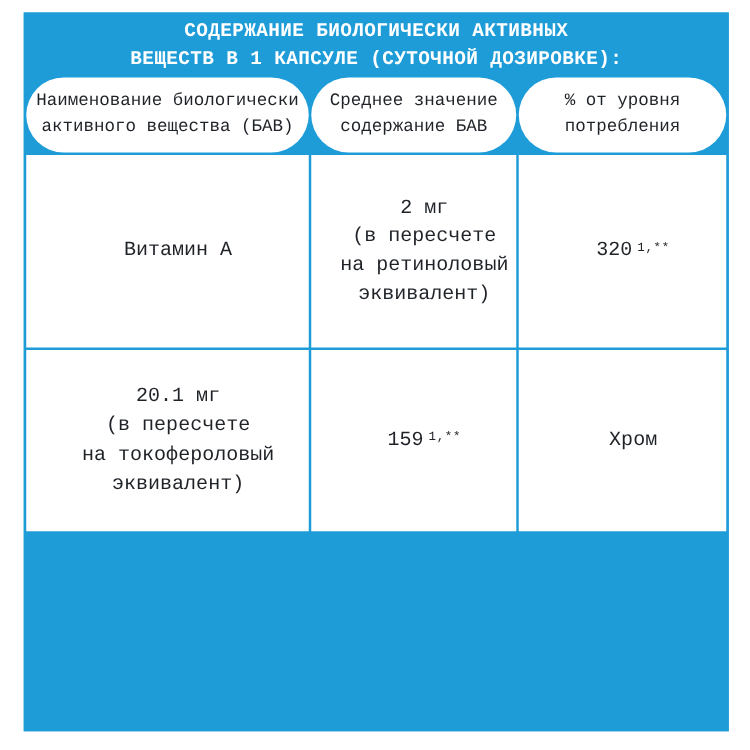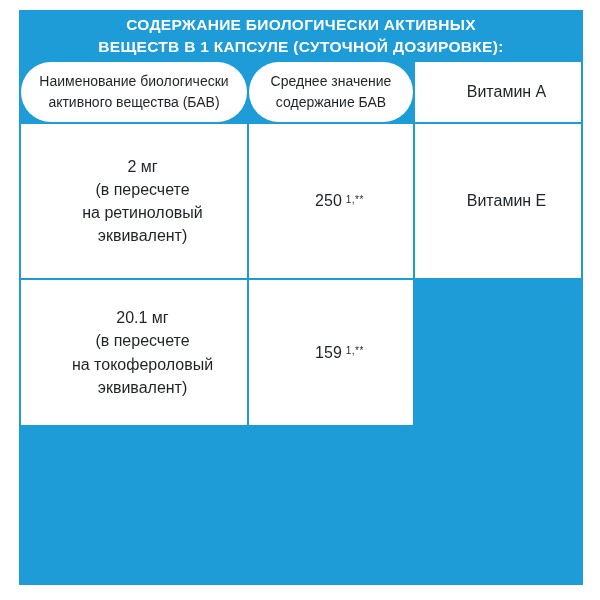--- a/index.html
+++ b/index.html
@@ -9,20 +9,21 @@
     height: 600px;
     background: #ffffff;
     font-family: "Liberation Sans", sans-serif;
     color: #1f2328;
     overflow: hidden;
   }
   .page {
     position: relative;
     width: 528px;
     height: 600px;
+    font-family: Liberation Mono, monospace;
   }
   .tbl {
     position: absolute;
     left: 19px;
     top: 10px;
     box-sizing: border-box;
     width: 564px;
     height: 575px;
     border: 2px solid #1e9cd8;
     background: #1e9cd8; 
@@ -75,34 +76,36 @@
 <div class="page">
   <div class="tbl">
 
     <div class="cell title">СОДЕРЖАНИЕ БИОЛОГИЧЕСКИ АКТИВНЫХ
 ВЕЩЕСТВ В 1 КАПСУЛЕ (СУТОЧНОЙ ДОЗИРОВКЕ):</div>
 
     <div class="cell th">Наименование биологически
 активного вещества (БАВ)</div>
     <div class="cell th">Среднее значение
 содержание БАВ</div>
+    <div class="cell th">% от уровня
+потребления</div>
 
     <div class="cell name">Витамин А</div>
     <div class="cell val">2 мг
 (в пересчете
 на ретиноловый
 эквивалент)</div>
     <div class="cell pct">
-      <span>250</span><sup>1,**</sup>
+      <span>320</span><sup>1,**</sup>
     </div>
 
-    <div class="cell name">Витамин Е</div>
     <div class="cell val">20.1 мг
 (в пересчете
 на токофероловый
 эквивалент)</div>
     <div class="cell pct">
       <span>159</span><sup>1,**</sup>
     </div>
 
+    <div class="cell name">Хром</div>
 
   </div>
 </div>
 
 </body></html>

